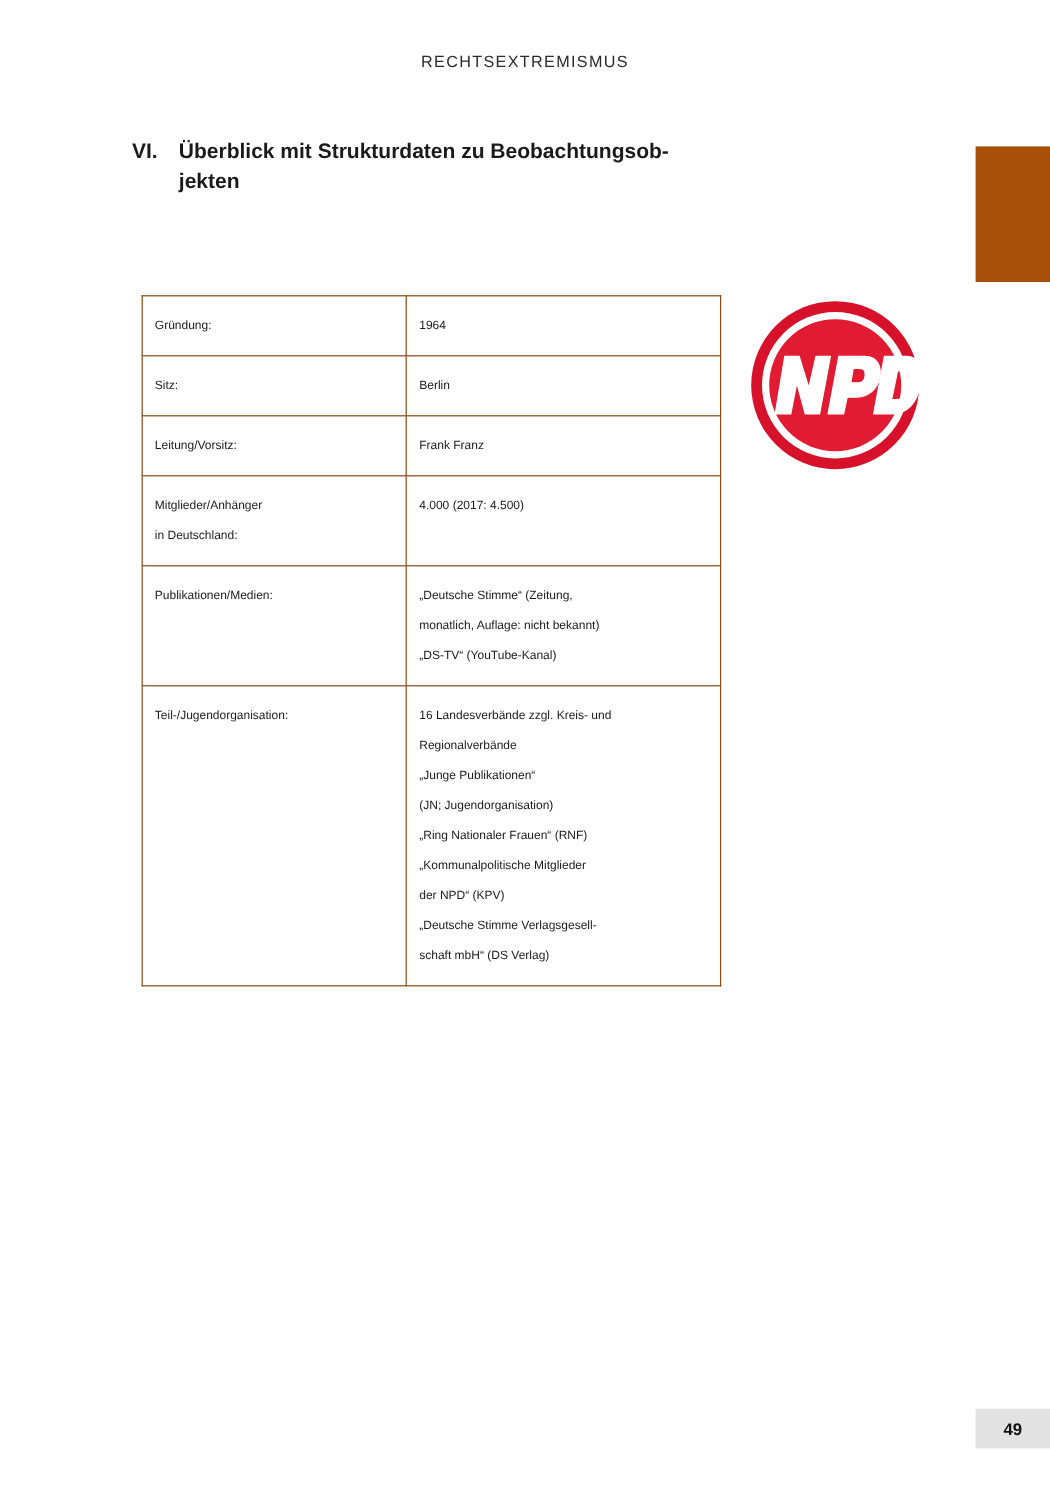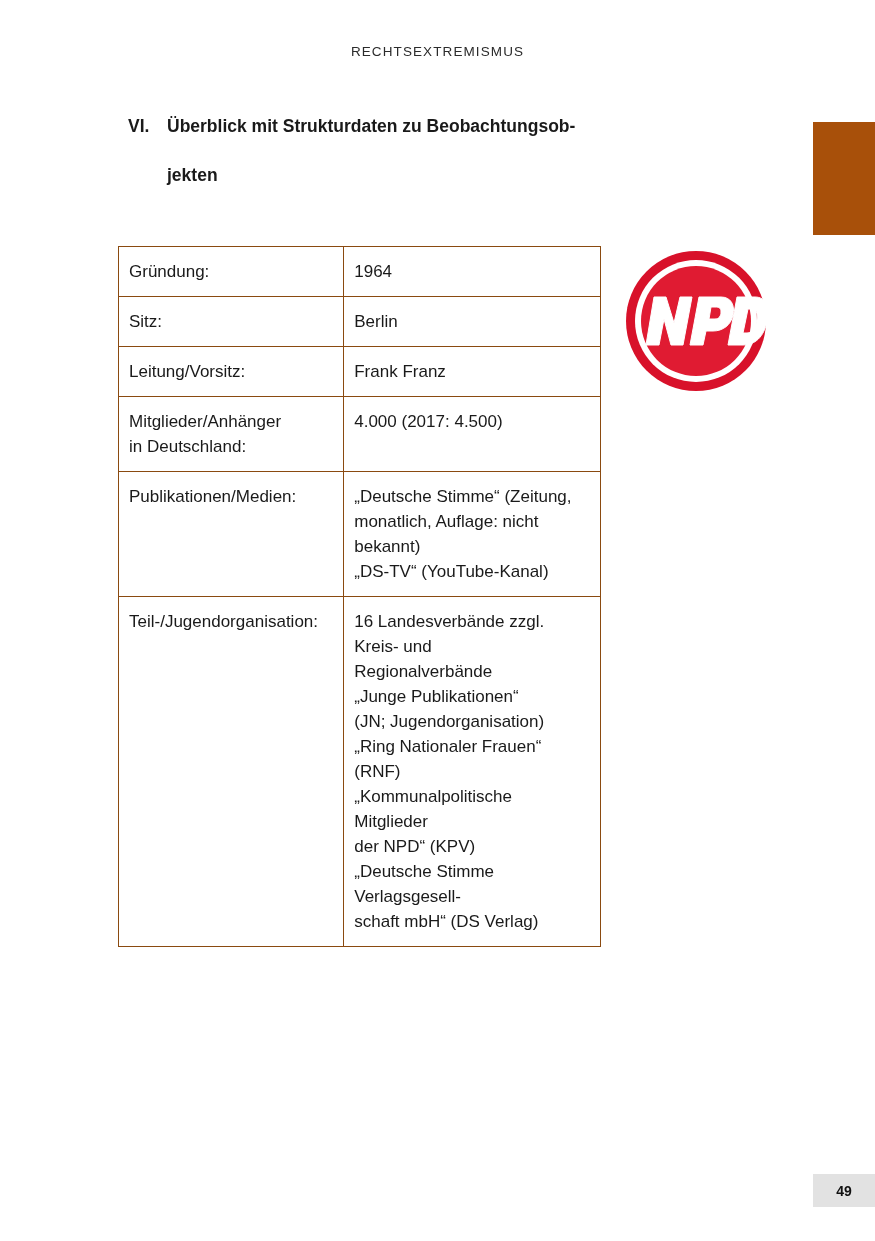--- a/index.html
+++ b/index.html
@@ -35,59 +35,58 @@
     position: absolute;
     top: 122px;
     left: 813px;
     width: 62px;
     height: 113px;
     background: #a8500a;
   }
   .chapter-heading {
     position: absolute;
     top: 114px;
-    left: 128px;
+    left: 110px;
     width: 500px;
     font-size: 17.5px;
     font-weight: bold;
     line-height: 25px;
     color: #1a1a1a;
   }
   .chapter-heading .numeral {
     display: inline-block;
     width: 39px;
   }
   .chapter-heading .htext {
     display: inline;
   }
   .chapter-heading .cont {
     display: block;
     margin-left: 39px;
-    margin-top: 24px;
   }
   .section-heading {
     position: absolute;
     top: 193px;
     left: 118px;
     width: 640px;
     font-size: 14.5px;
     font-weight: bold;
     color: #1a1a1a;
   }
   .section-heading .snum {
     display: inline-block;
     width: 42px;
   }
   table.data {
     position: absolute;
     top: 246px;
     left: 118px;
     width: 483px;
     border-collapse: collapse;
-    font-size: 17px;
+    font-size: 10px;
   }
   table.data td {
     border: 1px solid #8a4a10;
     vertical-align: top;
     padding: 12px 10px 12px 10px;
     line-height: 25px;
     color: #1a1a1a;
   }
   table.data td.label {
     width: 208px;

